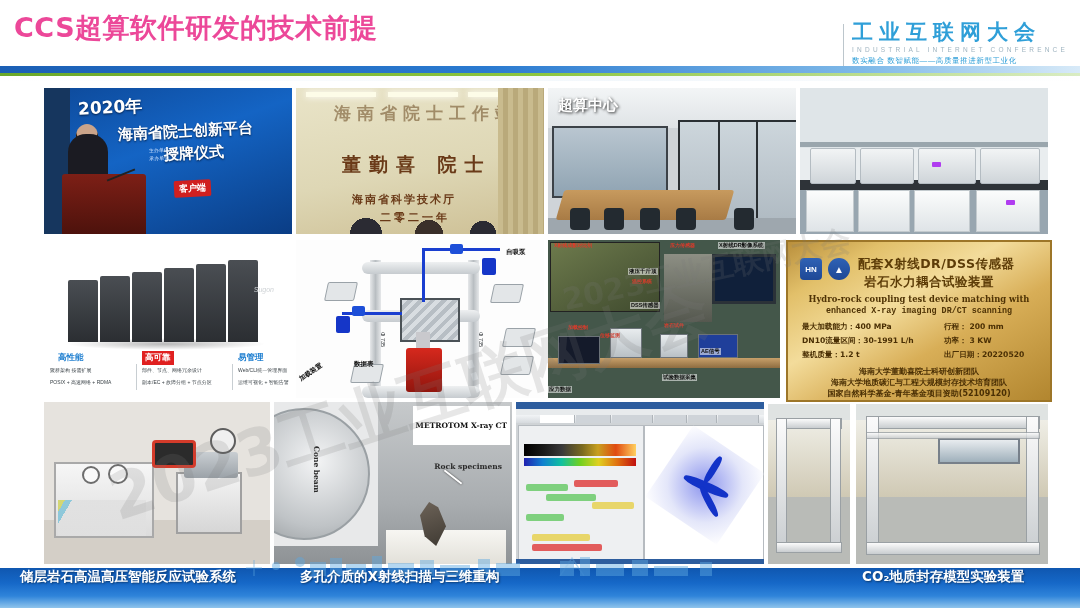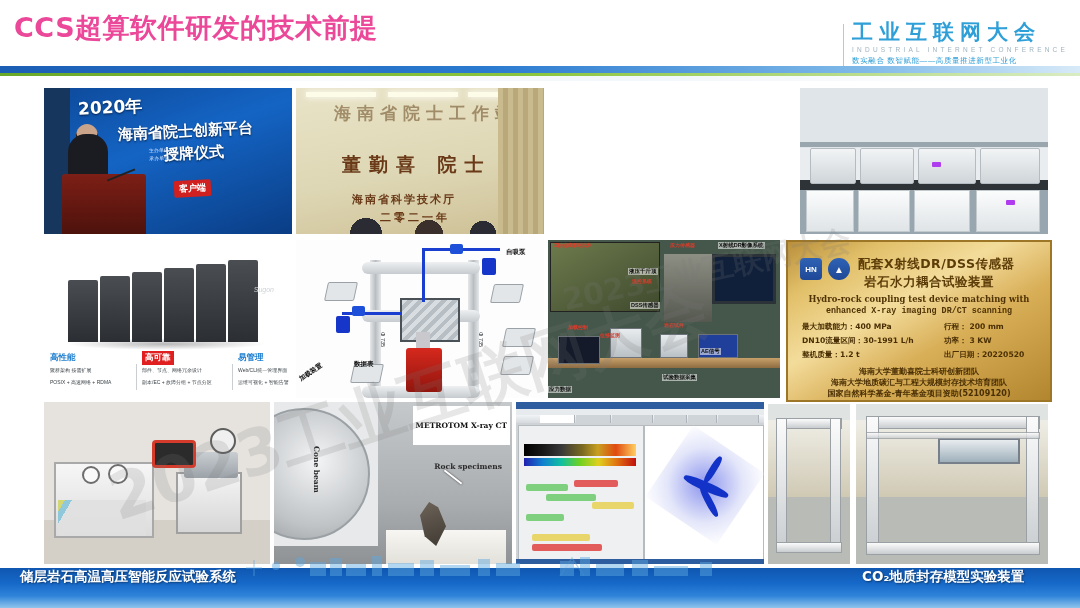--- a/index.html
+++ b/index.html
@@ -326,20 +326,35 @@
     <div class="lamp" style="left:92px;width:70px"></div>
     <div class="lamp" style="left:172px;width:60px"></div>
     <div class="ltop">海南省院士工作站</div>
     <div class="name">董勤喜 院士</div>
     <div class="inst">海南省科学技术厅</div>
     <div class="date">二零二一年</div>
     <div class="curtain"></div>
     <div class="heads"></div>
   </div>
 
+  <div class="tile t3">
+    <div class="ceil"></div>
+    <div class="winl"></div>
+    <div class="glassw"></div>
+    <div class="mull" style="left:170px"></div>
+    <div class="mull" style="left:208px"></div>
+    <div class="floor"></div>
+    <div class="table"></div>
+    <div class="chair" style="left:22px"></div>
+    <div class="chair" style="left:56px"></div>
+    <div class="chair" style="left:92px"></div>
+    <div class="chair" style="left:128px"></div>
+    <div class="chair" style="left:186px"></div>
+    <div class="cap">超算中心</div>
+  </div>
 
   <div class="tile t4">
     <div class="wall"></div>
     <div class="shelf"></div>
     <div class="bench"></div>
     <div class="floorl"></div>
     <div class="mach" style="left:10px;width:44px"></div>
     <div class="mach" style="left:60px;width:52px"></div>
     <div class="mach" style="left:118px;width:56px"></div>
     <div class="mach" style="left:180px;width:58px"></div>
@@ -354,21 +369,21 @@
   <div class="tile t5">
     <div class="rackshadow"></div>
     <div class="rack" style="left:24px;height:62px"></div>
     <div class="rack" style="left:56px;height:66px"></div>
     <div class="rack" style="left:88px;height:70px"></div>
     <div class="rack" style="left:120px;height:74px"></div>
     <div class="rack" style="left:152px;height:78px"></div>
     <div class="rack" style="left:184px;height:82px"></div>
     <div class="brand">Sugon</div>
 
-    <div class="lbl blue" style="left:6px;top:112px">高性能</div>
+    <div class="lbl blue" style="left:14px;top:112px">高性能</div>
     <div class="sub" style="left:6px;top:126px">聚群架构  按需扩展</div>
     <div class="sub" style="left:6px;top:138px">POSIX + 高速网络 + RDMA</div>
     <div class="vdiv" style="left:92px;bottom:8px"></div>
 
     <div class="lbl red" style="left:98px;top:111px">高可靠</div>
     <div class="sub" style="left:98px;top:126px">部件、节点、网络冗余设计</div>
     <div class="sub" style="left:98px;top:138px">副本/EC + 故障分组 + 节点分区</div>
     <div class="vdiv" style="left:188px;bottom:8px"></div>
 
     <div class="lbl blue" style="left:194px;top:112px">易管理</div>
@@ -547,16 +562,17 @@
         <circle cx="300" cy="8" r="5"></circle>
         <circle cx="276" cy="12" r="4"></circle>
       </g>
       <g stroke="#5fa8e0" stroke-width="1.4" fill="none" opacity="0.8">
         <path d="M560 22 L572 4 L584 22"></path>
         <path d="M566 14 L578 14"></path>
         <path d="M246 14 L262 14 M254 6 L254 22"></path>
       </g>
     </svg>
     <div class="cap-item cp1">储层岩石高温高压智能反应试验系统</div>
+    <div class="cap-item cp2">多孔介质的X射线扫描与三维重构</div>
     <div class="cap-item cp4">CO₂地质封存模型实验装置</div>
   </div>
 
 </div>
 
 </body></html>

